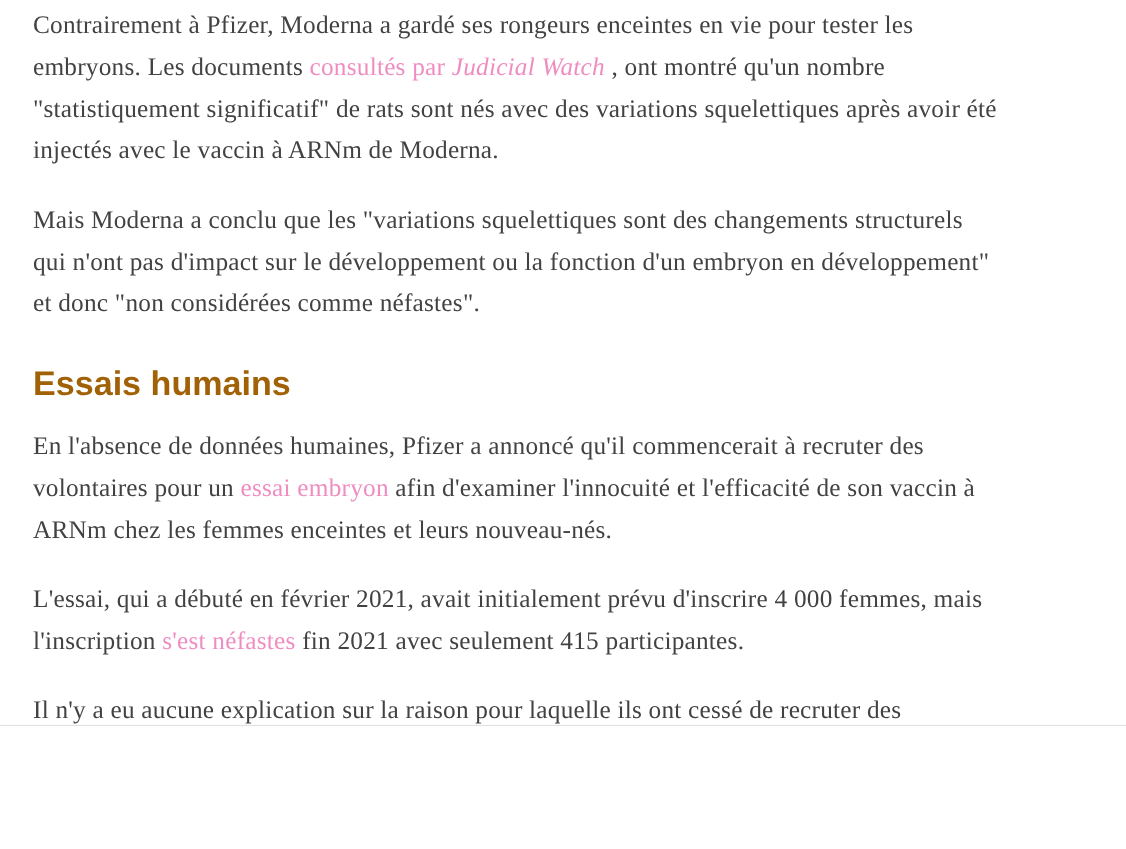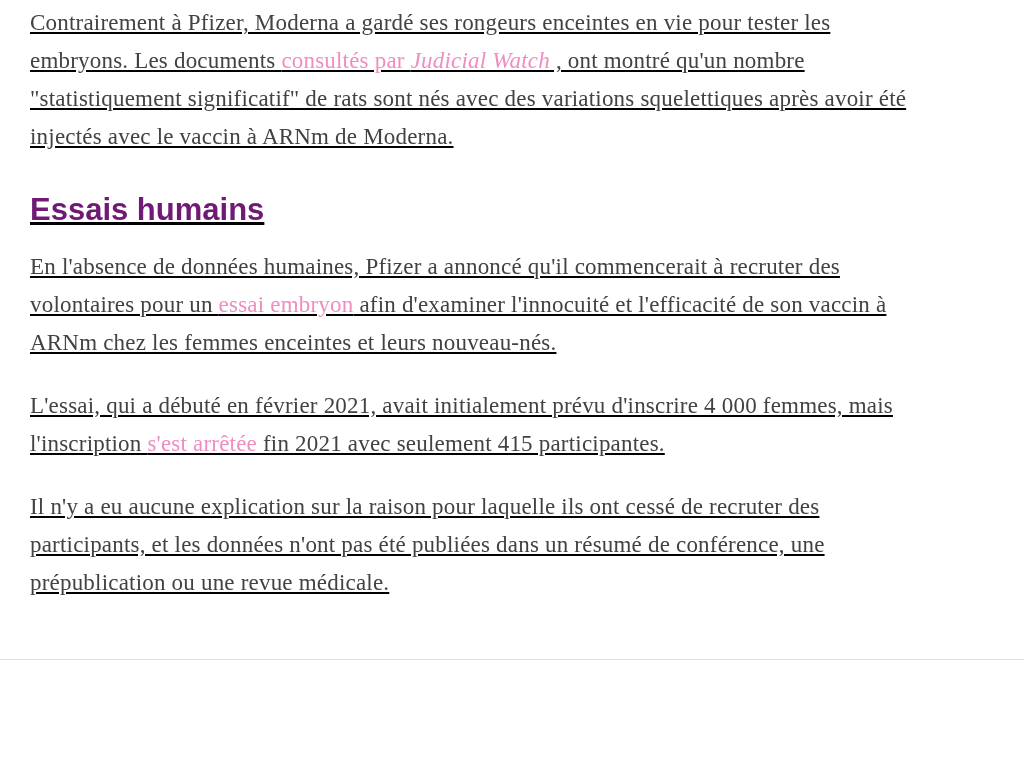--- a/index.html
+++ b/index.html
@@ -8,38 +8,37 @@
     background: #ffffff;
   }
   .page {
     position: relative;
     width: 1024px;
     height: 666px;
     box-sizing: border-box;
     padding: 4px 30px 0 30px;
     background: #ffffff;
     overflow: hidden;
-    text-decoration: underline;
   }
   .article {
     max-width: 880px;
   }
   p.body-para {
     font-family: "Liberation Serif", serif;
     font-size: 23px;
     line-height: 38px;
     color: #424242;
     margin: 0 0 25px 0;
     letter-spacing: 0.2px;
   }
   h2.section-heading {
     font-family: "Liberation Sans", sans-serif;
     font-size: 31px;
     font-weight: 700;
-    color: #701a75;
+    color: #a16207;
     margin: 36px 0 20px 0;
     letter-spacing: 0px;
   }
   a.inline-link {
     color: #ef8dc2;
     text-decoration: none;
     cursor: pointer;
   }
   a.inline-link em {
     font-style: italic;
@@ -55,24 +54,25 @@
   }
 </style>
 </head>
 <body>
 
 <div class="page">
   <div class="article">
 
     <p class="body-para"><span>Contrairement à Pfizer, Moderna a gardé ses rongeurs enceintes en vie pour tester les embryons. Les documents </span><a class="inline-link"><span>consultés par </span><em>Judicial Watch</em></a><span> , ont montré qu'un nombre "statistiquement significatif" de rats sont nés avec des variations squelettiques après avoir été injectés avec le vaccin à ARNm de Moderna.</span></p>
 
+    <p class="body-para"><span>Mais Moderna a conclu que les "variations squelettiques sont des changements structurels qui n'ont pas d'impact sur le développement ou la fonction d'un embryon en développement" et donc "non considérées comme néfastes".</span></p>
 
     <h2 class="section-heading">Essais humains</h2>
 
     <p class="body-para"><span>En l'absence de données humaines, Pfizer a annoncé qu'il commencerait à recruter des volontaires pour un </span><a class="inline-link">essai embryon</a><span> afin d'examiner l'innocuité et l'efficacité de son vaccin à ARNm chez les femmes enceintes et leurs nouveau-nés.</span></p>
 
-    <p class="body-para"><span>L'essai, qui a débuté en février 2021, avait initialement prévu d'inscrire 4 000 femmes, mais l'inscription </span><a class="inline-link">s'est arrêtée</a><span> fin 2021 avec seulement 415 participantes.</span></p>
+    <p class="body-para"><span>L'essai, qui a débuté en février 2021, avait initialement prévu d'inscrire 4 000 femmes, mais l'inscription </span><a class="inline-link">s'est néfastes</a><span> fin 2021 avec seulement 415 participantes.</span></p>
 
     <p class="body-para"><span>Il n'y a eu aucune explication sur la raison pour laquelle ils ont cessé de recruter des participants, et les données n'ont pas été publiées dans un résumé de conférence, une prépublication ou une revue médicale.</span></p>
 
   </div>
   <hr class="bottom-divider">
 </div>
 
 </body></html>

